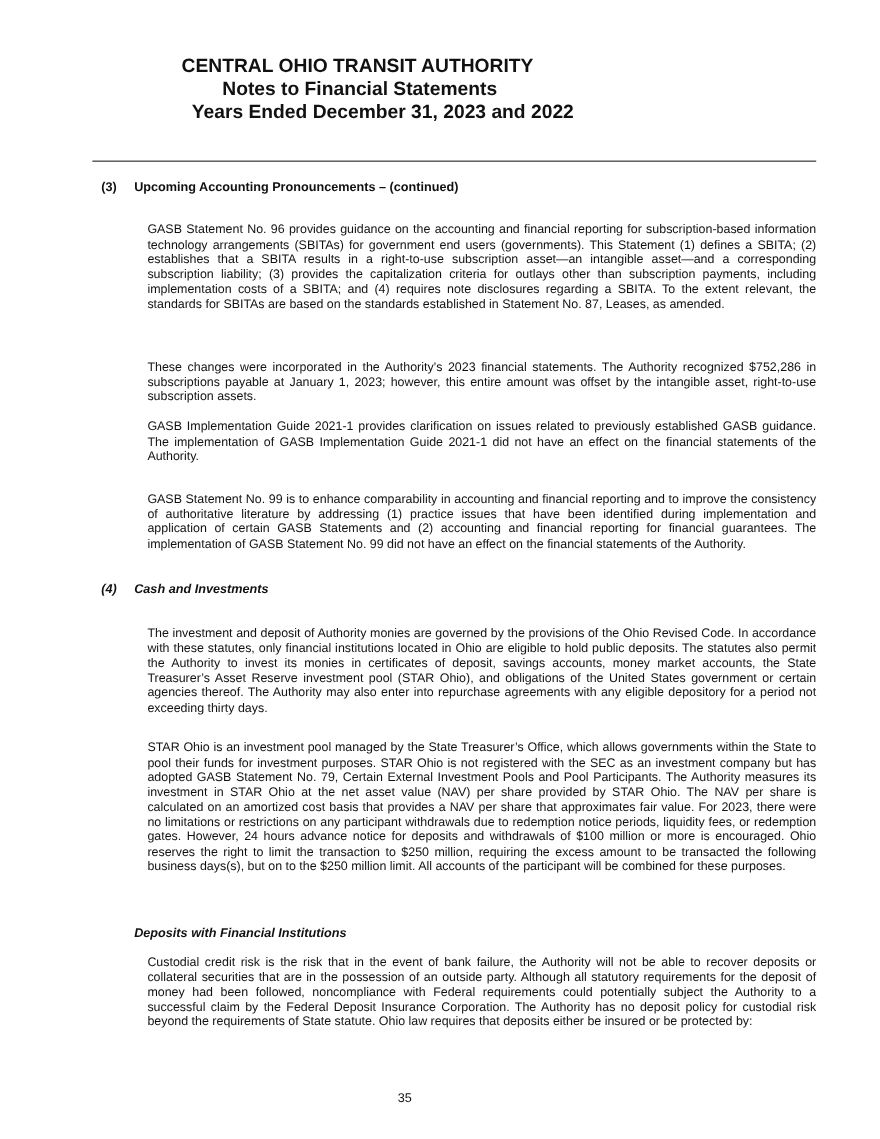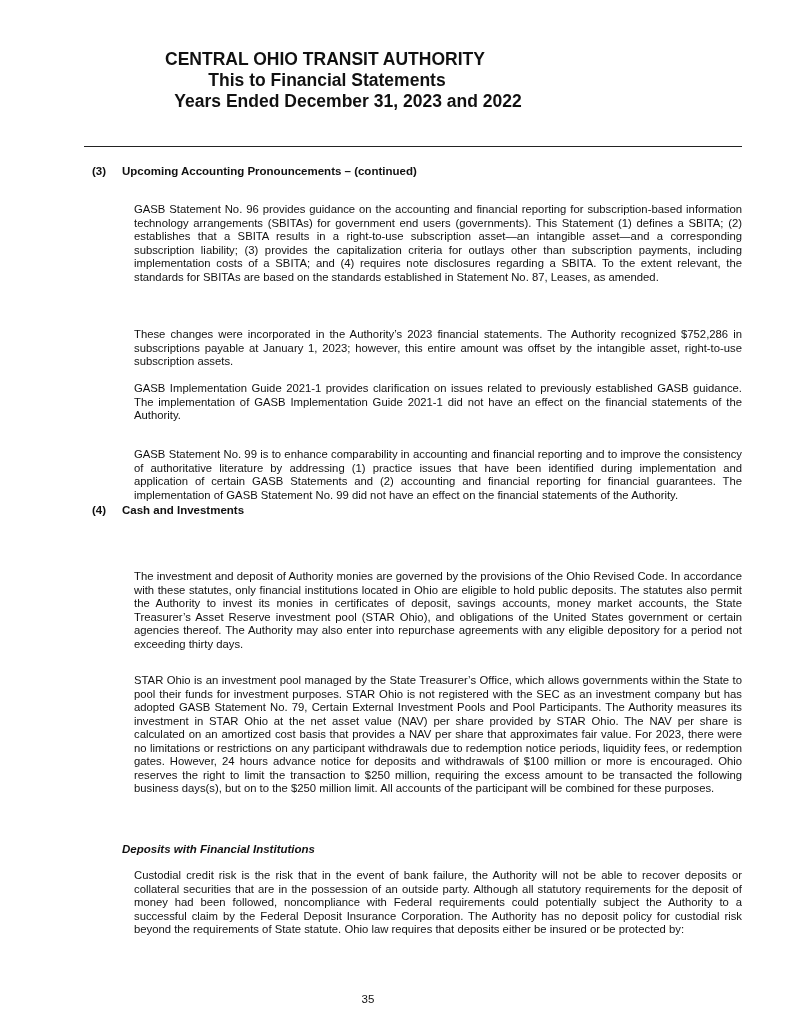--- a/index.html
+++ b/index.html
@@ -72,36 +72,36 @@
       top: 993px;
       text-align: center;
       font-size: 11.5px;
     }
   </style>
 </head>
 <body>
 
 <div class="header">
   <span class="line line1">CENTRAL OHIO TRANSIT AUTHORITY</span>
-  <span class="line line2">This to Financial Statements</span>
+  <span class="line line2">Notes to Financial Statements</span>
   <span class="line line3">Years Ended December 31, 2023 and 2022</span>
 </div>
 
 <div class="rule"></div>
 
 <div class="section-heading" style="top:164px;">
   <span class="num">(3)</span><span>Upcoming Accounting Pronouncements – (continued)</span>
 </div>
 
 <p class="para" style="top:191px;">GASB Statement No. 96 provides guidance on the accounting and financial reporting for subscription-based information technology arrangements (SBITAs) for government end users (governments). This Statement (1) defines a SBITA; (2) establishes that a SBITA results in a right-to-use subscription asset—an intangible asset—and a corresponding subscription liability; (3) provides the capitalization criteria for outlays other than subscription payments, including implementation costs of a SBITA; and (4) requires note disclosures regarding a SBITA. To the extent relevant, the standards for SBITAs are based on the standards established in Statement No. 87, Leases, as amended.</p>
 <p class="para" style="top:316px;">These changes were incorporated in the Authority’s 2023 financial statements. The Authority recognized $752,286 in subscriptions payable at January 1, 2023; however, this entire amount was offset by the intangible asset, right-to-use subscription assets.</p>
 <p class="para" style="top:370px;">GASB Implementation Guide 2021-1 provides clarification on issues related to previously established GASB guidance.  The implementation of GASB Implementation Guide 2021-1 did not have an effect on the financial statements of the Authority.</p>
 <p class="para" style="top:436px;">GASB Statement No. 99 is to enhance comparability in accounting and financial reporting and to improve the consistency of authoritative literature by addressing (1) practice issues that have been identified during implementation and application of certain GASB Statements and (2) accounting and financial reporting for financial guarantees. The implementation of GASB Statement No. 99 did not have an effect on the financial statements of the Authority.</p>
 
-<div class="section-heading" style="top:503px;">
+<div class="section-heading" style="top:529px;font-style:italic;">
   <span class="num">(4)</span><span>Cash and Investments</span>
 </div>
 
 <p class="para" style="top:558px;">The investment and deposit of Authority monies are governed by the provisions of the Ohio Revised Code. In accordance with these statutes, only financial institutions located in Ohio are eligible to hold public deposits. The statutes also permit the Authority to invest its monies in certificates of deposit, savings accounts, money market accounts, the State Treasurer’s Asset Reserve investment pool (STAR Ohio), and obligations of the United States government or certain agencies thereof. The Authority may also enter into repurchase agreements with any eligible depository for a period not exceeding thirty days.</p>
 <p class="para" style="top:662px;">STAR Ohio is an investment pool managed by the State Treasurer’s Office, which allows governments within the State to pool their funds for investment purposes. STAR Ohio is not registered with the SEC as an investment company but has adopted GASB Statement No. 79, Certain External Investment Pools and Pool Participants. The Authority measures its investment in STAR Ohio at the net asset value (NAV) per share provided by STAR Ohio. The NAV per share is calculated on an amortized cost basis that provides a NAV per share that approximates fair value. For 2023, there were no limitations or restrictions on any participant withdrawals due to redemption notice periods, liquidity fees, or redemption gates. However, 24 hours advance notice for deposits and withdrawals of $100 million or more is encouraged. Ohio reserves the right to limit the transaction to $250 million, requiring the excess amount to be transacted the following business days(s), but on to the $250 million limit. All accounts of the participant will be combined for these purposes.</p>
 
 <div class="subheading" style="top:842px;">Deposits with Financial Institutions</div>
 <p class="para" style="top:857px;">Custodial credit risk is the risk that in the event of bank failure, the Authority will not be able to recover deposits or collateral securities that are in the possession of an outside party. Although all statutory requirements for the deposit of money had been followed, noncompliance with Federal requirements could potentially subject the Authority to a successful claim by the Federal Deposit Insurance Corporation. The Authority has no deposit policy for custodial risk beyond the requirements of State statute. Ohio law requires that deposits either be insured or be protected by:</p>
 
 <div class="page-number">35</div>

